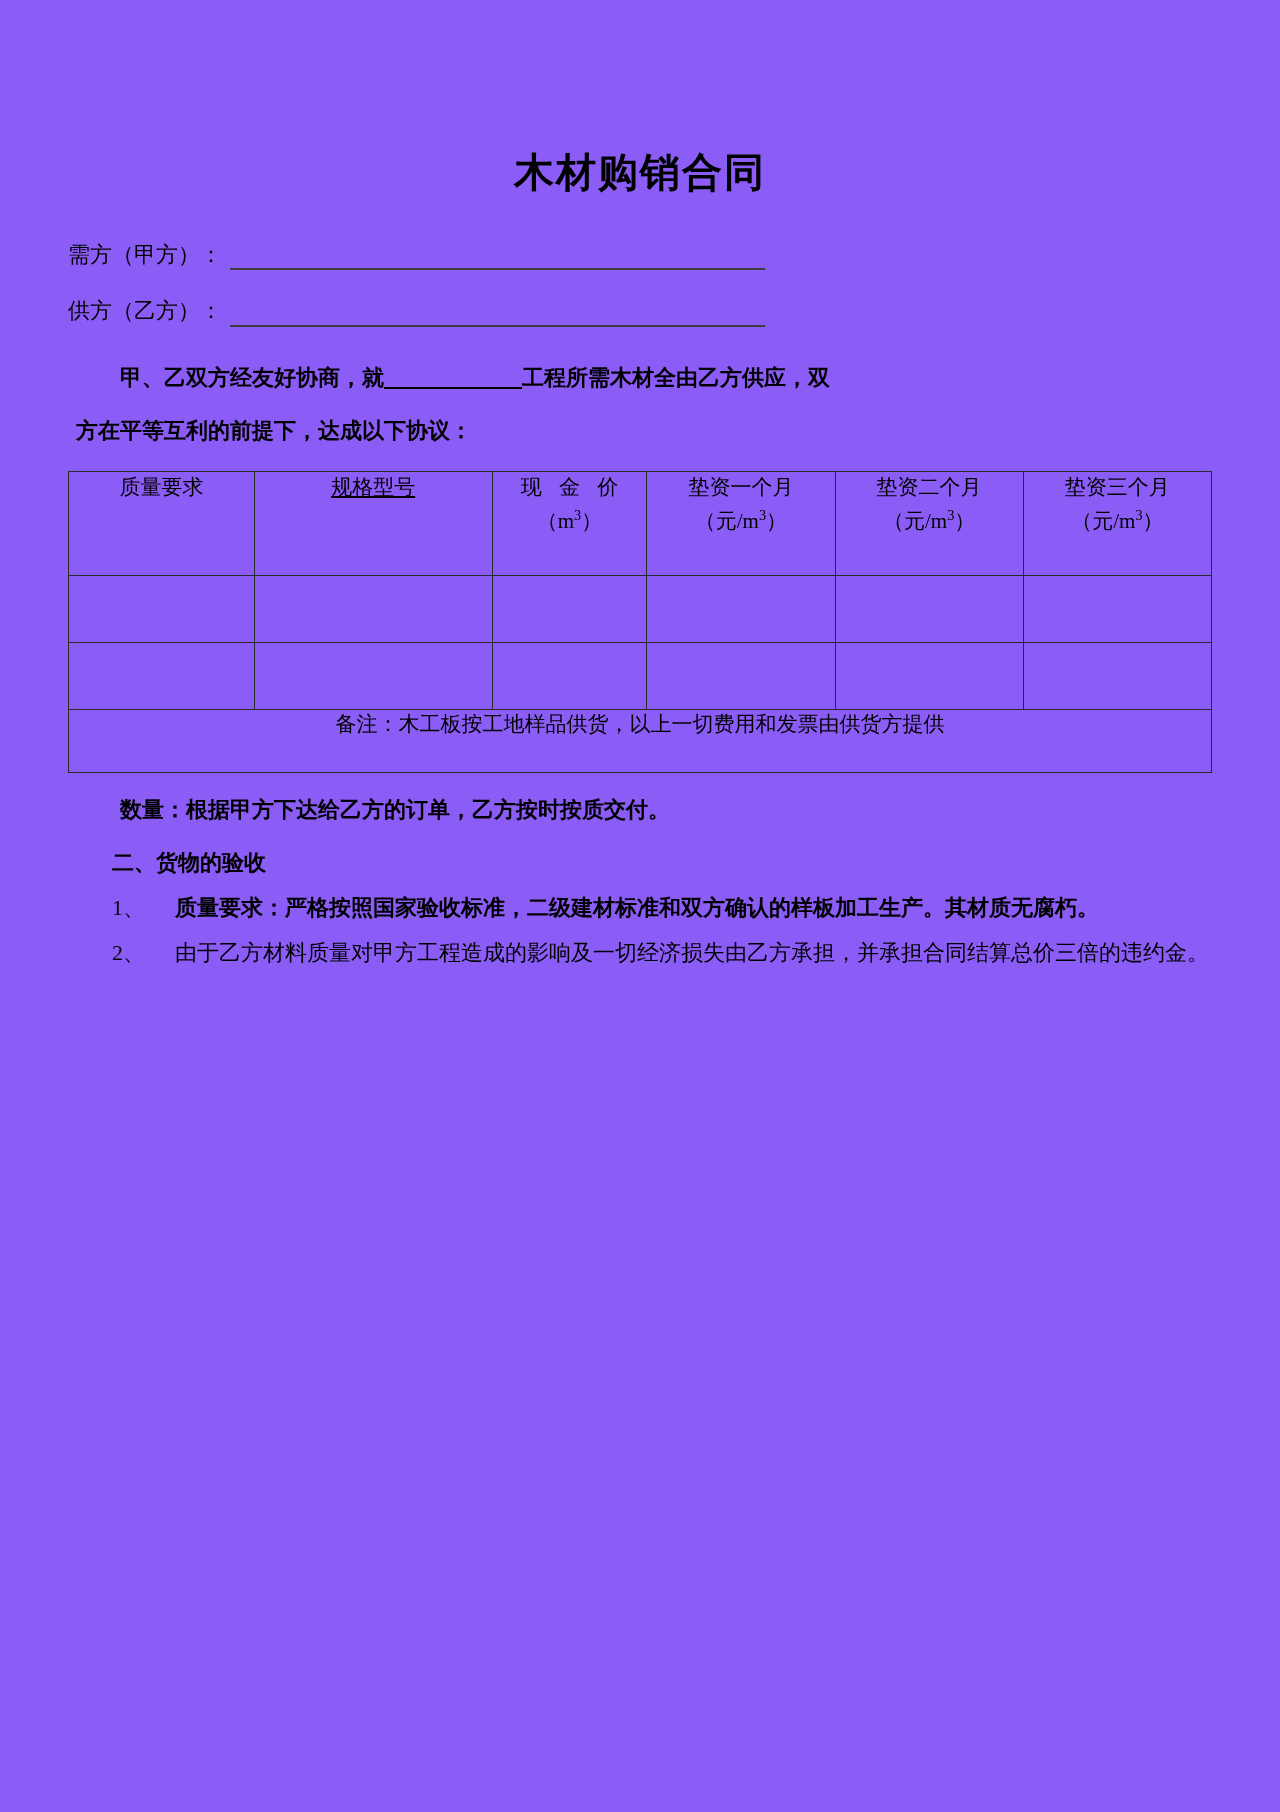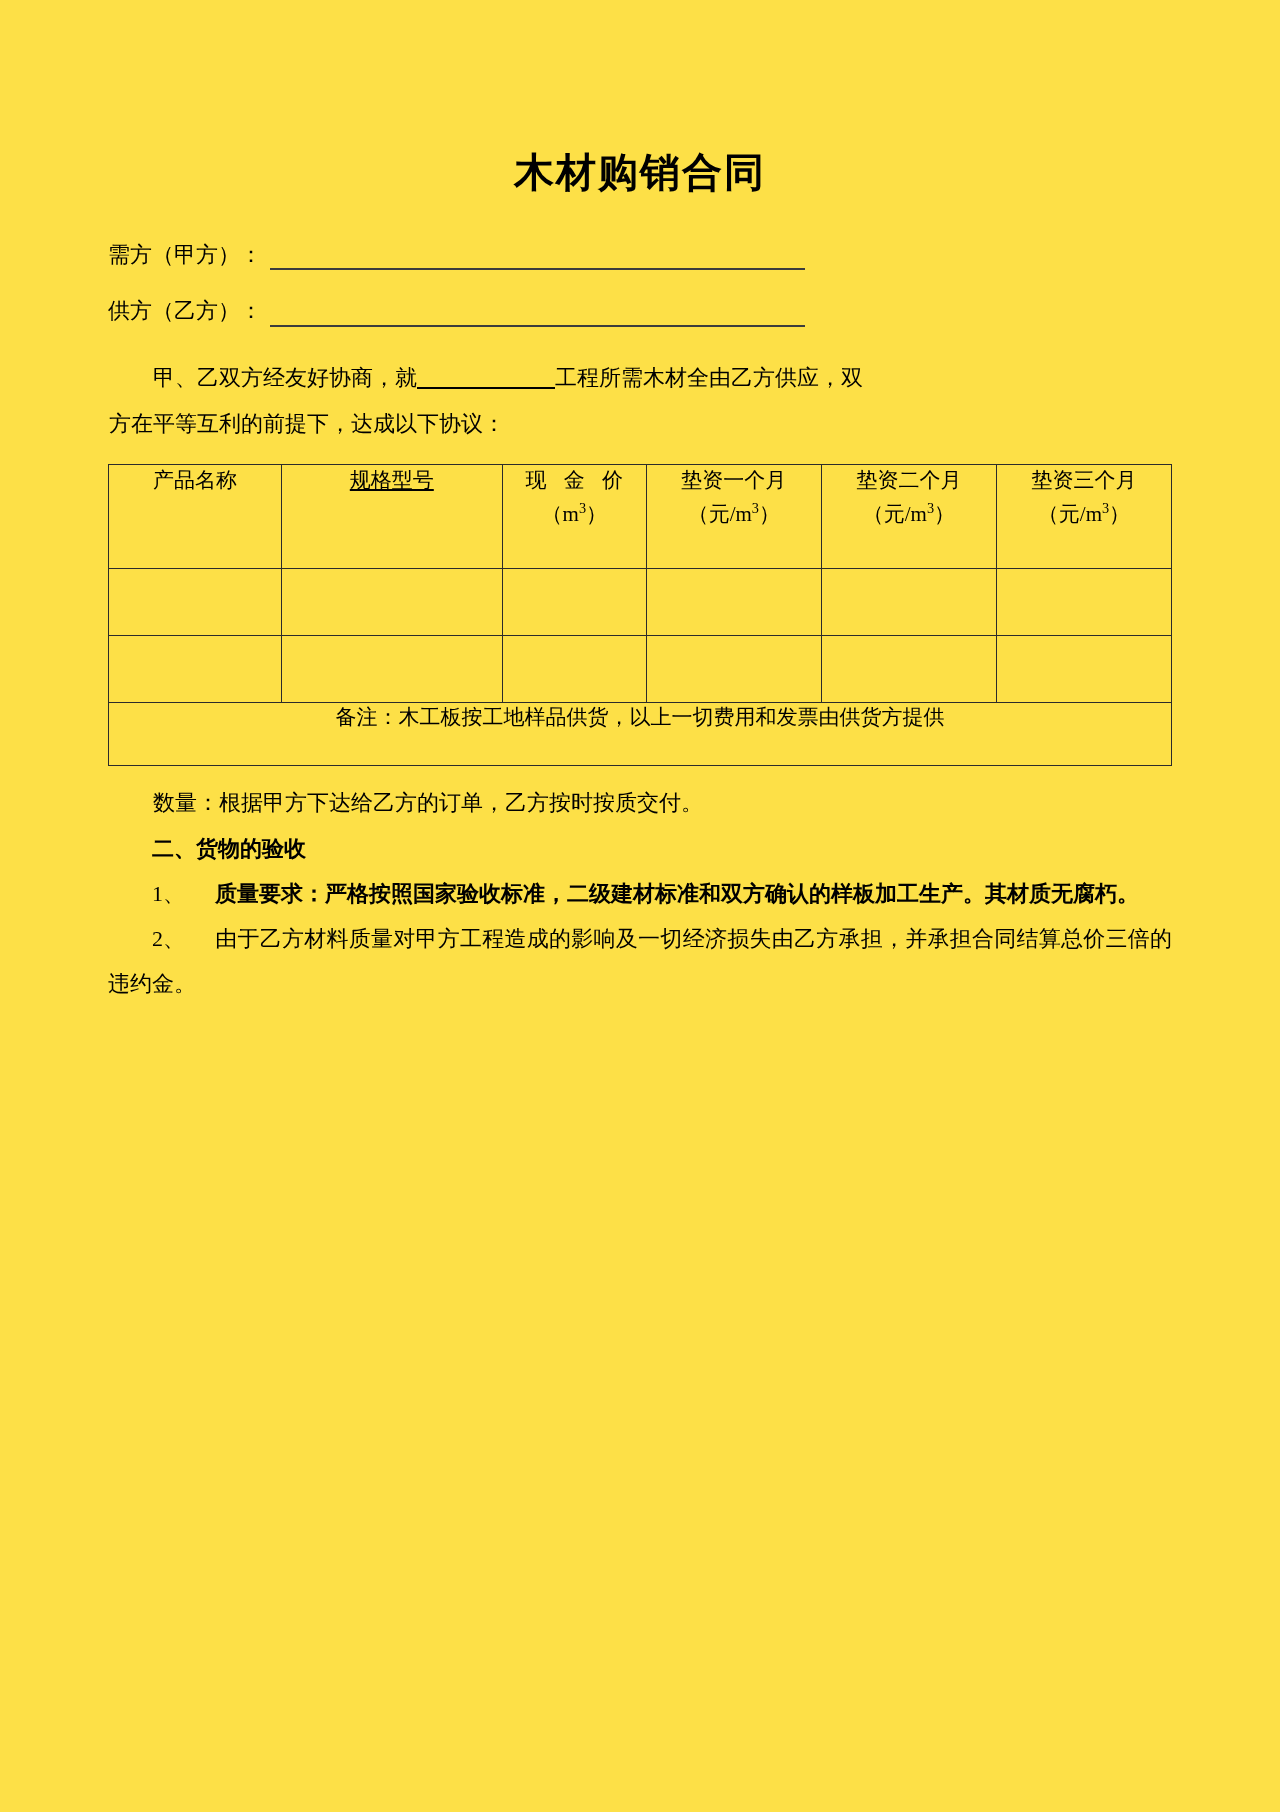--- a/index.html
+++ b/index.html
@@ -13,22 +13,22 @@
     font-family: "Liberation Serif", "DejaVu Serif", serif;
     color: #000000;
     position: relative;
     overflow: hidden;
   }
   .page {
     position: relative;
     width: 1280px;
     height: 1812px;
     box-sizing: border-box;
-    padding: 0 108px;
-    background: #fde047;
+    padding: 0 68px;
+    background: #8b5cf6;
   }
 
   
   .doc-title {
     text-align: center;
     font-size: 40px;
     font-weight: bold;
     letter-spacing: 2px;
     margin: 0;
     padding-top: 148px;
@@ -55,22 +55,23 @@
     flex: 0 0 535px;
     border-bottom: 2px solid #3c3c3c;
     height: 26px;
     margin-left: 8px;
   }
 
   
   .para {
     font-size: 22px;
     line-height: 2.05;
-    margin: 1px;
+    margin: 8px;
     text-align: justify;
+    font-weight: bold;
   }
   .para.indent {
     text-indent: 44px;
   }
   .inline-blank {
     display: inline-block;
     width: 138px;
     border-bottom: 2px solid #000;
     vertical-align: -4px;
   }
@@ -168,21 +169,21 @@
 
   <p class="para indent"><span>甲、乙双方经友好协商，就</span><span class="inline-blank"></span><span>工程所需木材全由乙方供应，双</span></p>
 
   <p class="para">方在平等互利的前提下，达成以下协议：</p>
 
 
   <table class="price-table">
     <thead>
       <tr>
         <th class="th-cell" style="width:150px;">
-          <span class="th-main">产品名称</span>
+          <span class="th-main">质量要求</span>
           <span class="th-sub"></span>
         </th>
         <th class="th-cell" style="width:192px;text-decoration:underline;">
           <span class="th-main">规格型号</span>
           <span class="th-sub"></span>
         </th>
         <th class="th-cell" style="width:125px;">
           <span class="th-main spaced">现 金 价</span>
           <span class="th-sub">（m<sup>3</sup>）</span>
         </th>

